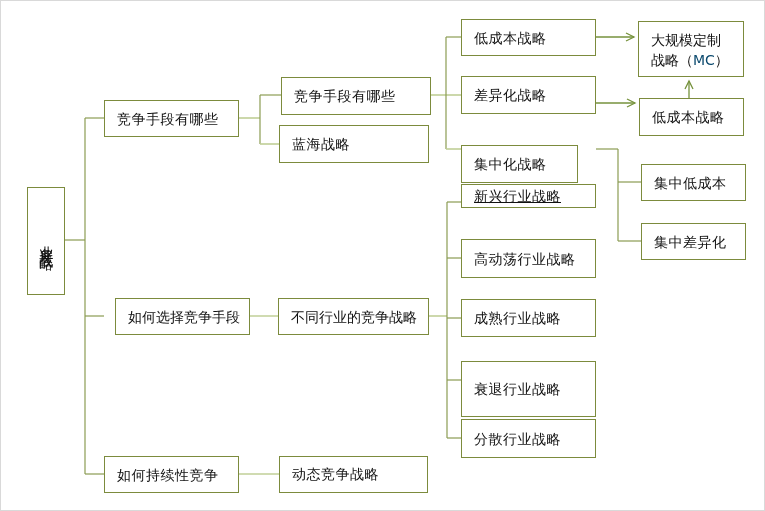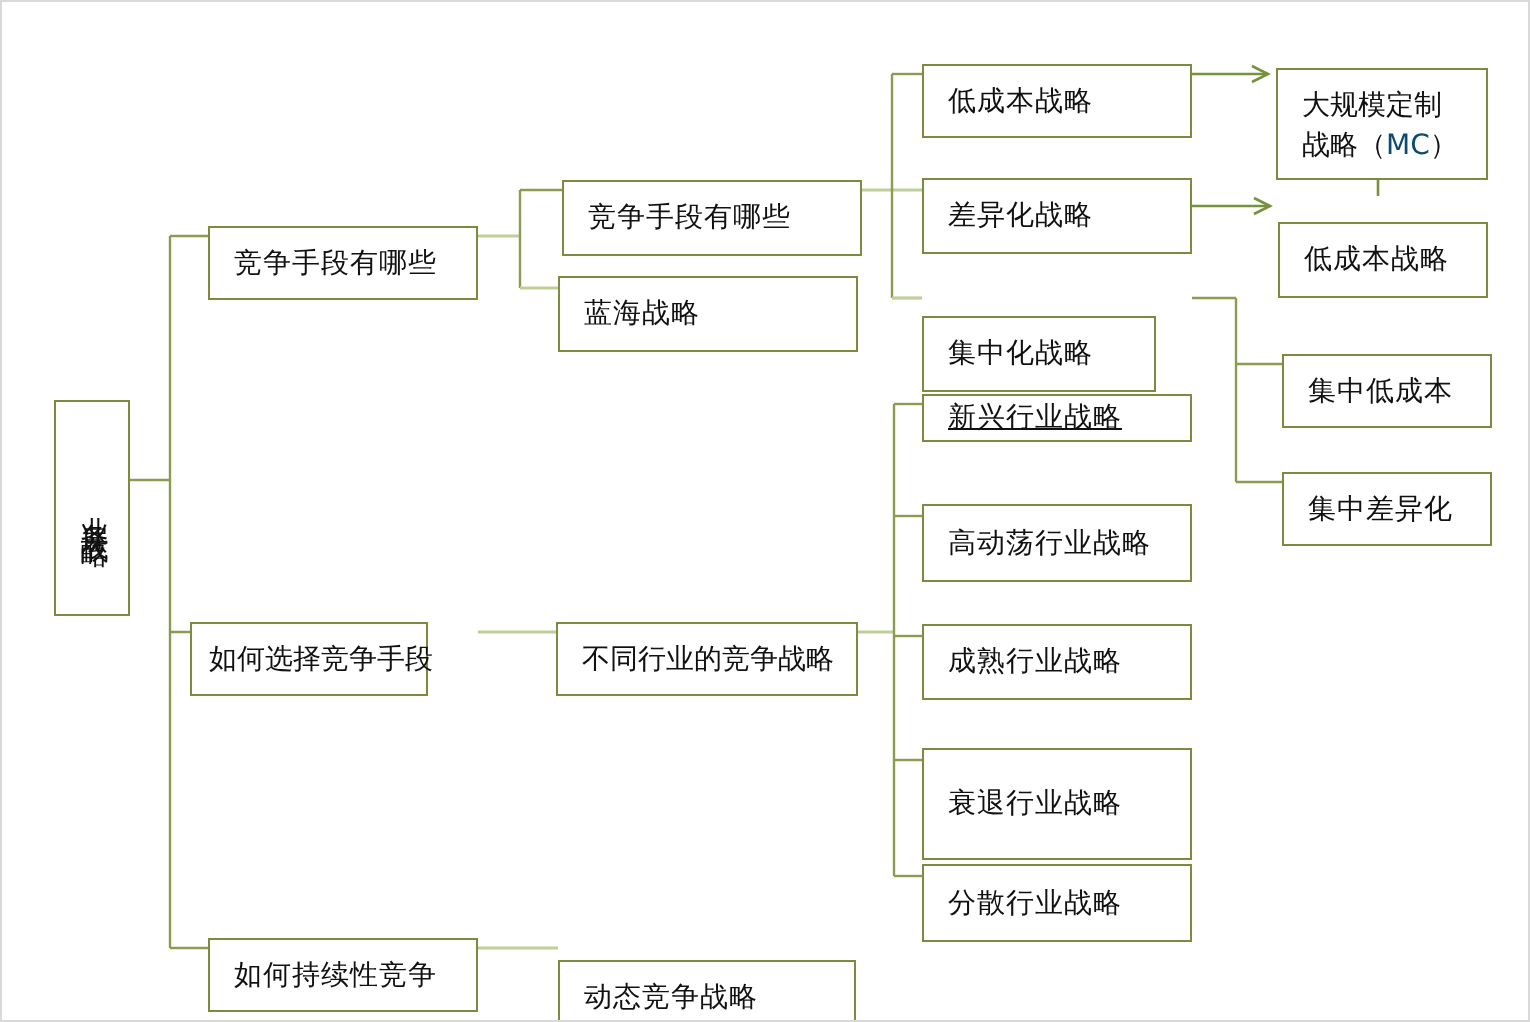--- a/index.html
+++ b/index.html
@@ -8,21 +8,21 @@
     border:1px solid #d9d9d9;box-sizing:border-box;overflow:hidden;
     font-family:"DejaVu Sans","Liberation Sans",sans-serif;
   }
   svg.wires{position:absolute;left:0;top:0;width:765px;height:511px;}
   .wire{stroke:#8b9c52;stroke-width:1.2;fill:none;}
   .wire-light{stroke:#c0cf97;stroke-width:1.6;fill:none;}
   .wire-arrow{stroke:#76923c;stroke-width:1.3;fill:none;}
   .node{
     position:absolute;box-sizing:border-box;background:#ffffff;
     border:1px solid #7c8b3d;display:flex;align-items:center;
-    color:#111;font-size:14px;line-height:1;white-space:nowrap;margin-top:13px;
+    color:#111;font-size:14px;line-height:1;white-space:nowrap;
   }
   .node .node-label{padding-left:12px;letter-spacing:0.5px;}
   .node.tight .node-label{letter-spacing:0;}
   .node.root-node{justify-content:center;}
   .node.root-node .node-label{
     padding:0;writing-mode:vertical-rl;text-orientation:upright;
     letter-spacing:3px;line-height:1.1;
   }
   .node.multiline{align-items:flex-start;}
   .node.multiline .mc-text{padding:8px 0 0 12px;line-height:20px;white-space:normal;}
@@ -77,37 +77,37 @@
     <path class="wire-arrow" d="M688,97 L688,80" marker-end="url(#ah-right)"></path>
   </svg>
 
   <div class="node root-node" style="left:26px;top:186px;width:38px;height:108px;">
     <span class="node-label">业务层战略</span>
   </div>
 
   <div class="node" style="left:103px;top:99px;width:135px;height:37px;">
     <span class="node-label">竞争手段有哪些</span>
   </div>
-  <div class="node tight" style="left:94px;top:297px;width:119px;height:37px;justify-content:center;">
+  <div class="node tight" style="left:114px;top:297px;width:135px;height:37px;">
     <span class="node-label">如何选择竞争手段</span>
   </div>
   <div class="node" style="left:103px;top:455px;width:135px;height:37px;">
     <span class="node-label">如何持续性竞争</span>
   </div>
 
   <div class="node" style="left:280px;top:76px;width:150px;height:38px;">
     <span class="node-label">竞争手段有哪些</span>
   </div>
   <div class="node" style="left:278px;top:124px;width:150px;height:38px;">
     <span class="node-label">蓝海战略</span>
   </div>
   <div class="node tight" style="left:277px;top:297px;width:151px;height:37px;">
     <span class="node-label">不同行业的竞争战略</span>
   </div>
-  <div class="node" style="left:278px;top:466px;width:149px;height:37px;">
+  <div class="node" style="left:278px;top:455px;width:149px;height:37px;font-family:Liberation Serif, serif;">
     <span class="node-label">动态竞争战略</span>
   </div>
 
   <div class="node" style="left:460px;top:18px;width:135px;height:37px;">
     <span class="node-label">低成本战略</span>
   </div>
   <div class="node" style="left:460px;top:75px;width:135px;height:38px;">
     <span class="node-label">差异化战略</span>
   </div>
   <div class="node" style="left:460px;top:144px;width:117px;height:38px;">

